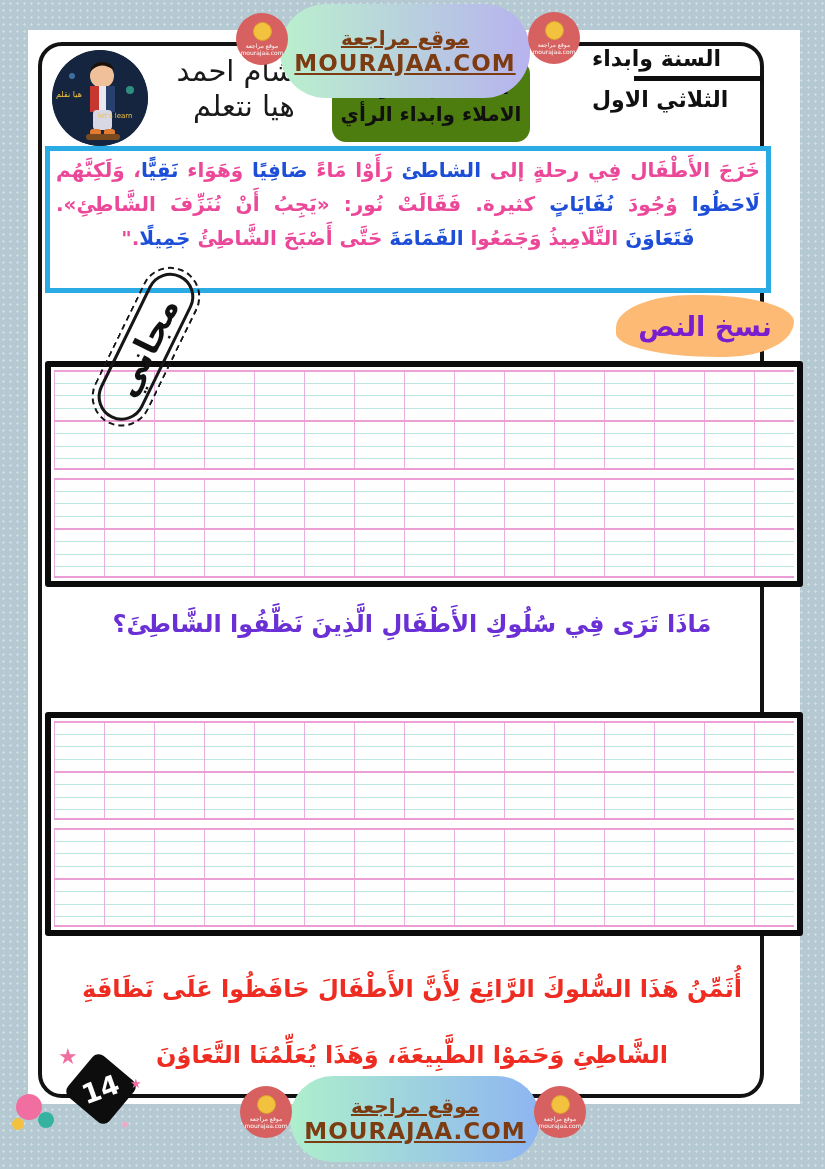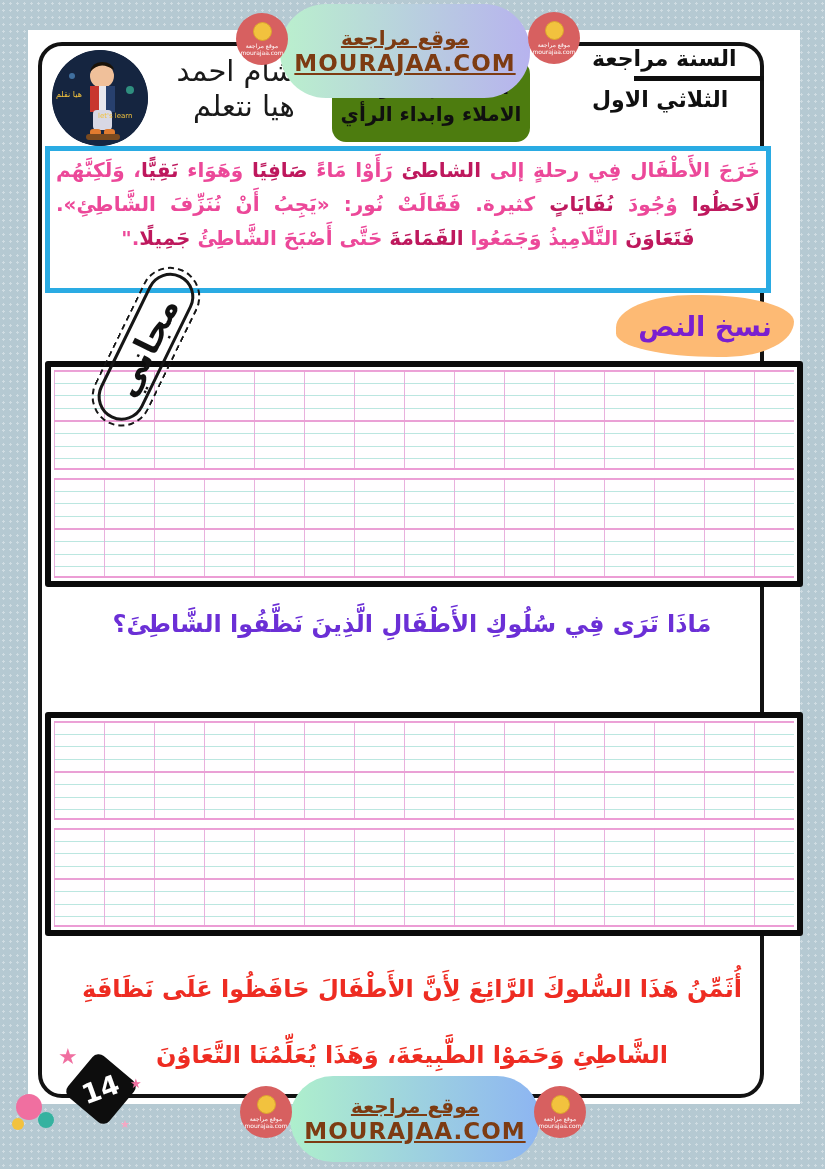--- a/index.html
+++ b/index.html
@@ -40,21 +40,21 @@
   .badge .bt1{font-size:6px;color:#ffffff;direction:rtl;line-height:6px;}
   .badge .bt2{font-size:6px;color:#ffffff;line-height:7px;}
   .badge.b-tl{left:236px;top:13px;} .badge.b-tr{left:528px;top:12px;}
   .badge.b-bl{left:240px;top:1086px;} .badge.b-br{left:534px;top:1086px;}
 
   
   .passage-box{left:45px;top:146px;width:704px;height:133px;border:5px solid #2aabe3;background:#ffffff;
     padding:2px 6px;direction:rtl;}
   .passage-box .pline{font-size:20px;font-weight:bold;line-height:34px;text-align:justify;text-align-last:justify;white-space:nowrap;}
   .passage-box .pline:last-child{text-align:center;text-align-last:center;}
-  .seg-red{color:#be185d;} .seg-black{color:#ec4899;margin-top:20px;}
+  .seg-red{color:#1d4ed8;} .seg-black{color:#ec4899;margin-top:20px;}
 
   
   .copy-label{left:616px;top:295px;width:178px;height:62px;background:#fdba74;
     border-radius:45% 55% 40% 60% / 55% 45% 60% 40%;
     display:flex;justify-content:center;align-items:center;}
   .copy-label span{color:#7a1fd0;font-weight:bold;font-size:27px;direction:rtl;}
   .stamp-wrap{left:58px;top:274px;width:175px;height:145px;display:flex;justify-content:center;align-items:center;
     transform:rotate(-64deg);z-index:8;}
   .stamp{border:3px solid #161616;outline:2.5px dashed #161616;outline-offset:4px;border-radius:34px;
     padding:1px 24px;font-size:34px;font-weight:bold;color:#111;direction:rtl;background:transparent;}
@@ -136,21 +136,21 @@
 </div>
 <div class="abs author">
   <div class="nm">هشام احمد</div>
   <div class="tg">هيا نتعلم</div>
 </div>
 <div class="abs exam-box">
   <div>استعد لإختبارات</div>
   <div>الاملاء وابداء الرأي</div>
 </div>
 <div class="abs grade-block">
-  <div class="g">السنة مراجعة</div>
+  <div class="g">السنة وابداء</div>
   <div class="grade-underline"></div>
   <div class="t">الثلاثي الاول</div>
 </div>
 
 <div class="abs passage-box">
   <div class="pline"><span class="seg-black">خَرَجَ الأَطْفَال فِي رحلةٍ إلى </span><span class="seg-red">الشاطئ</span><span class="seg-black"> رَأَوْا مَاءً </span><span class="seg-red">صَافِيًا</span><span class="seg-black"> وَهَوَاء </span><span class="seg-red">نَقِيًّا</span><span class="seg-black">، وَلَكِنَّهُم</span></div>
   <div class="pline"><span class="seg-red">لَاحَظُوا</span><span class="seg-black"> وُجُودَ </span><span class="seg-red">نُفَايَاتٍ</span><span class="seg-black"> كثيرة. فَقَالَتْ نُور: «يَجِبُ أَنْ نُنَزِّفَ الشَّاطِئِ».</span></div>
   <div class="pline"><span class="seg-red">فَتَعَاوَنَ</span><span class="seg-black"> التَّلَامِيذُ وَجَمَعُوا </span><span class="seg-red">القَمَامَةَ</span><span class="seg-black"> حَتَّى أَصْبَحَ الشَّاطِئُ </span><span class="seg-red">جَمِيلًا</span><span class="seg-black">."</span></div>
 </div>
 

